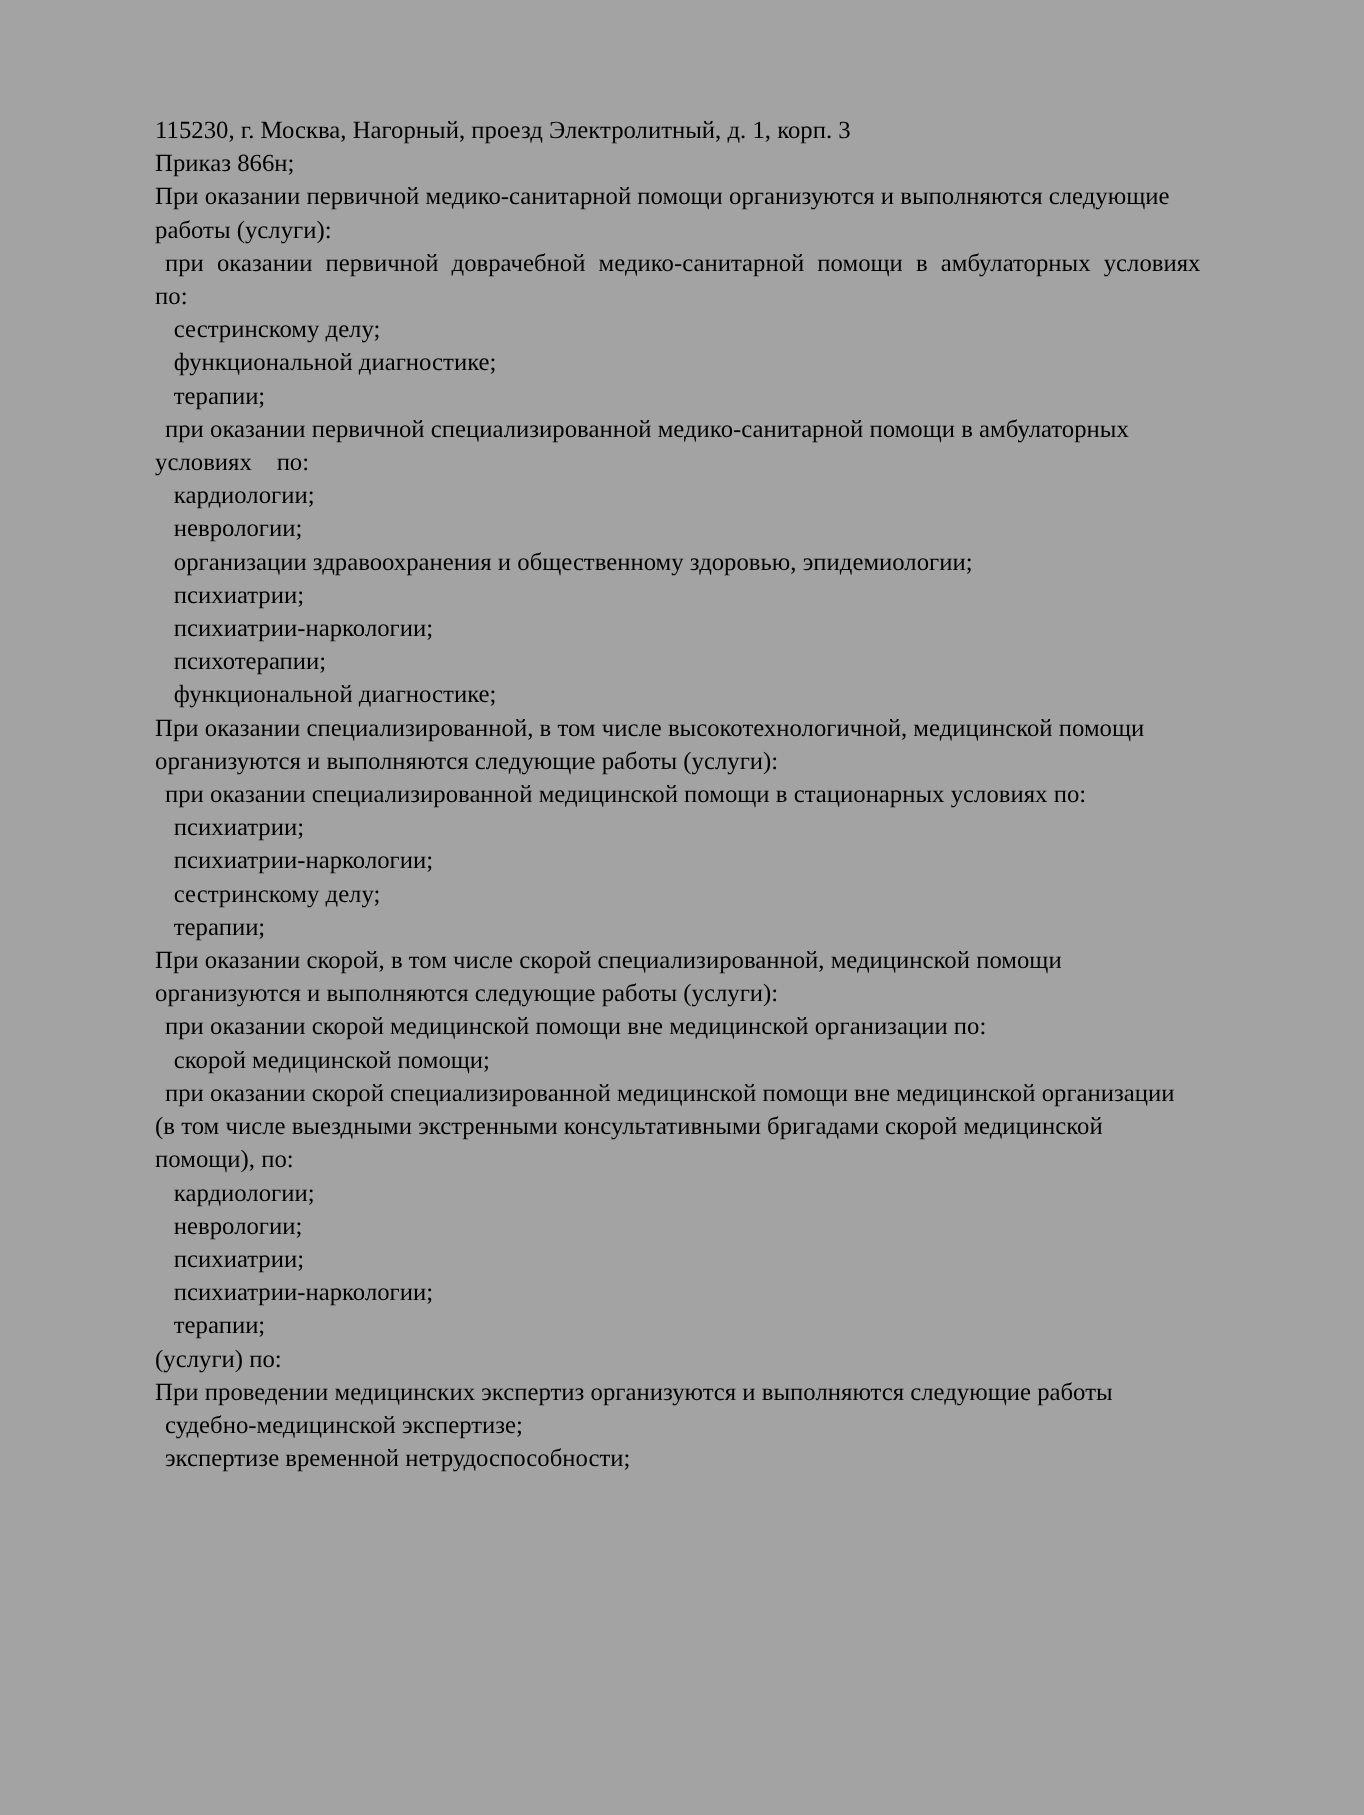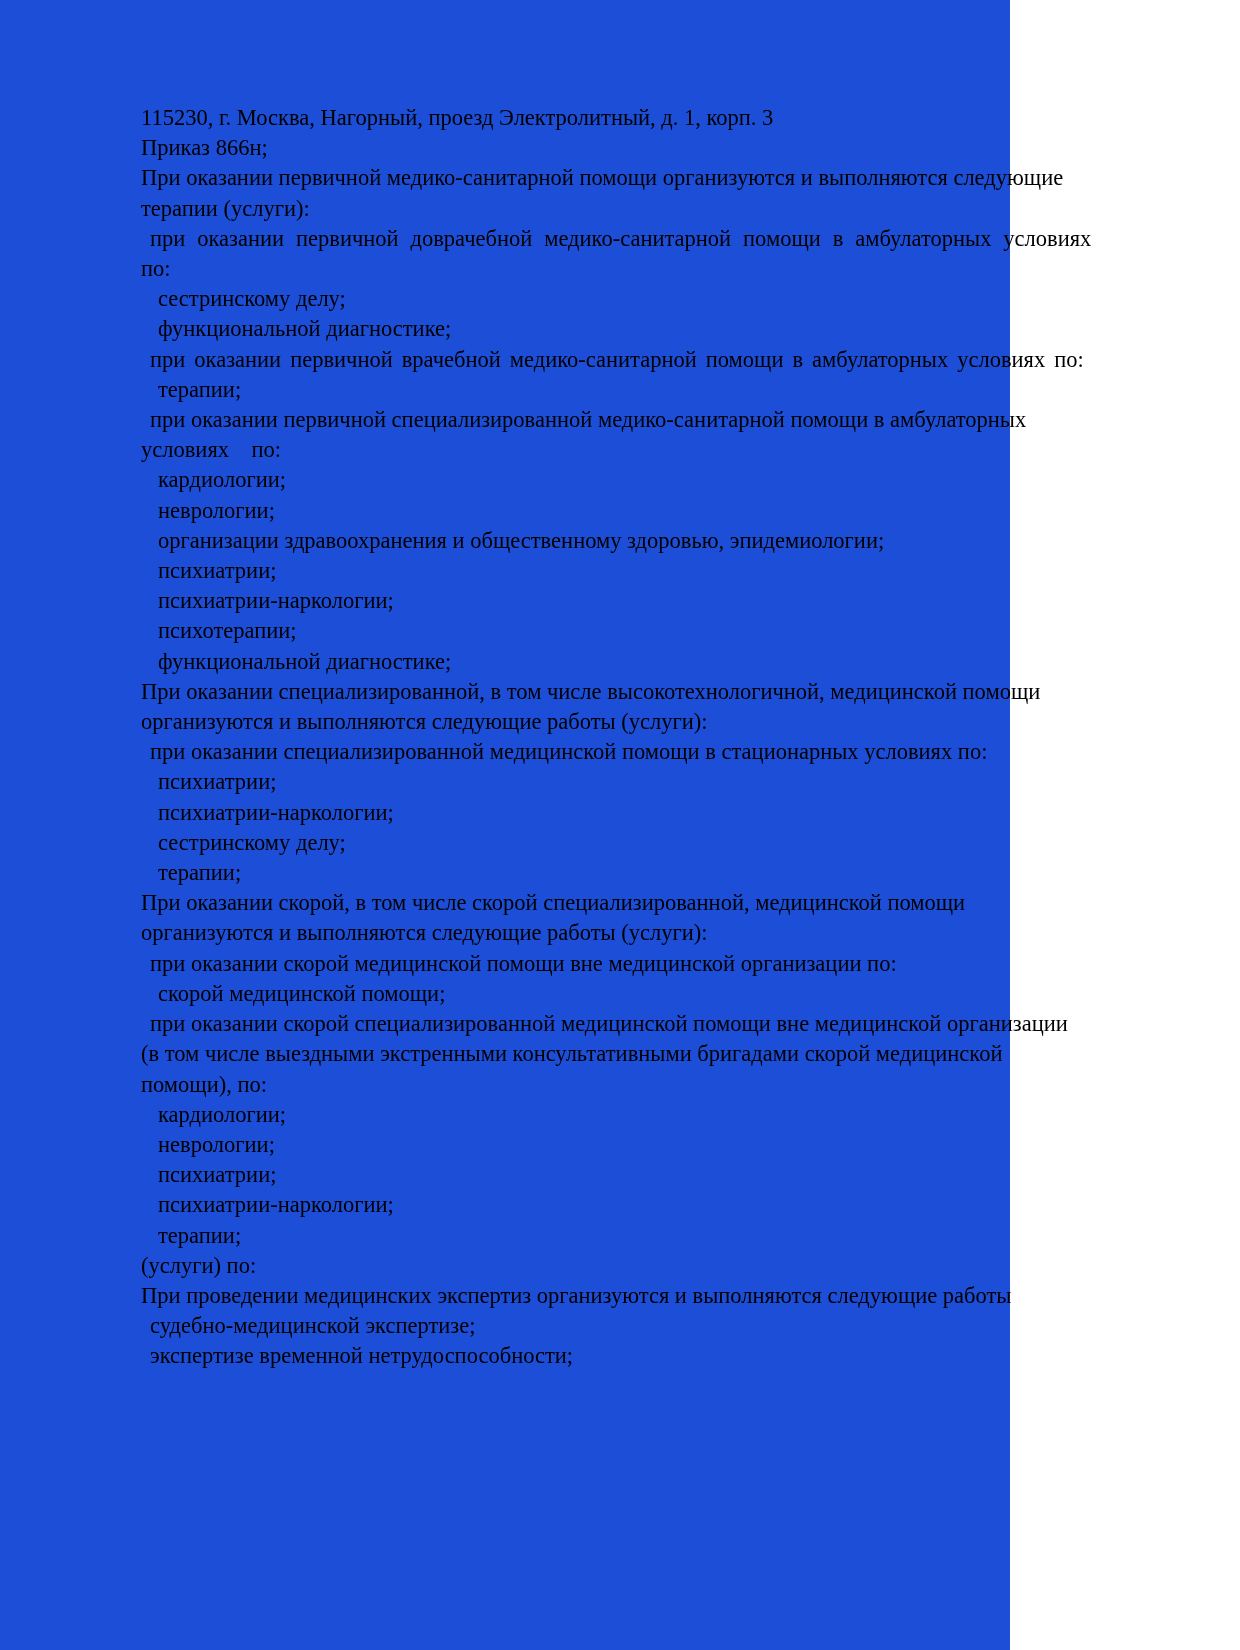--- a/index.html
+++ b/index.html
@@ -10,23 +10,23 @@
     width: 1240px;
     height: 1650px;
     background: #ffffff;
     position: relative;
     overflow: hidden;
   }
   .page {
     position: absolute;
     left: 0;
     top: 0;
-    width: 1010px;
+    width: 1240px;
     height: 1650px;
-    background: #1d4ed8;
+    background: #a3a3a3;
   }
   .doc-text {
     position: absolute;
     left: 141px;
     top: 103px;
     width: 1030px;
     font-family: "Liberation Serif", "DejaVu Serif", serif;
     font-size: 22.5px;
     line-height: 30.2px;
     color: #000000;
@@ -41,26 +41,25 @@
   .indent-2 { padding-left: 17px; font-family: Liberation Serif, serif; }
 </style>
 </head>
 <body style="background: rgb(255, 255, 255);">
 
 <div class="page">
   <div class="doc-text" style="color: rgb(0, 0, 0);">
       <div class="line indent-0">115230, г. Москва, Нагорный, проезд Электролитный, д. 1, корп. 3</div>
       <div class="line indent-0">Приказ 866н;</div>
       <div class="line indent-0">При оказании первичной медико-санитарной помощи организуются и выполняются следующие</div>
-      <div class="line indent-0">терапии (услуги):</div>
+      <div class="line indent-0">работы (услуги):</div>
       <div class="line indent-1" style="word-spacing: 0.28em;">при оказании первичной доврачебной медико-санитарной помощи в амбулаторных условиях</div>
       <div class="line indent-0">по:</div>
       <div class="line indent-2">сестринскому делу;</div>
       <div class="line indent-2">функциональной диагностике;</div>
-      <div class="line indent-1" style="word-spacing: 0.15em;">при оказании первичной врачебной медико-санитарной помощи в амбулаторных условиях по:</div>
       <div class="line indent-2">терапии;</div>
       <div class="line indent-1">при оказании первичной специализированной медико-санитарной помощи в амбулаторных</div>
       <div class="line indent-0" style="word-spacing: 0.75em;">условиях по:</div>
       <div class="line indent-2">кардиологии;</div>
       <div class="line indent-2">неврологии;</div>
       <div class="line indent-2">организации здравоохранения и общественному здоровью, эпидемиологии;</div>
       <div class="line indent-2">психиатрии;</div>
       <div class="line indent-2">психиатрии-наркологии;</div>
       <div class="line indent-2">психотерапии;</div>
       <div class="line indent-2">функциональной диагностике;</div>

